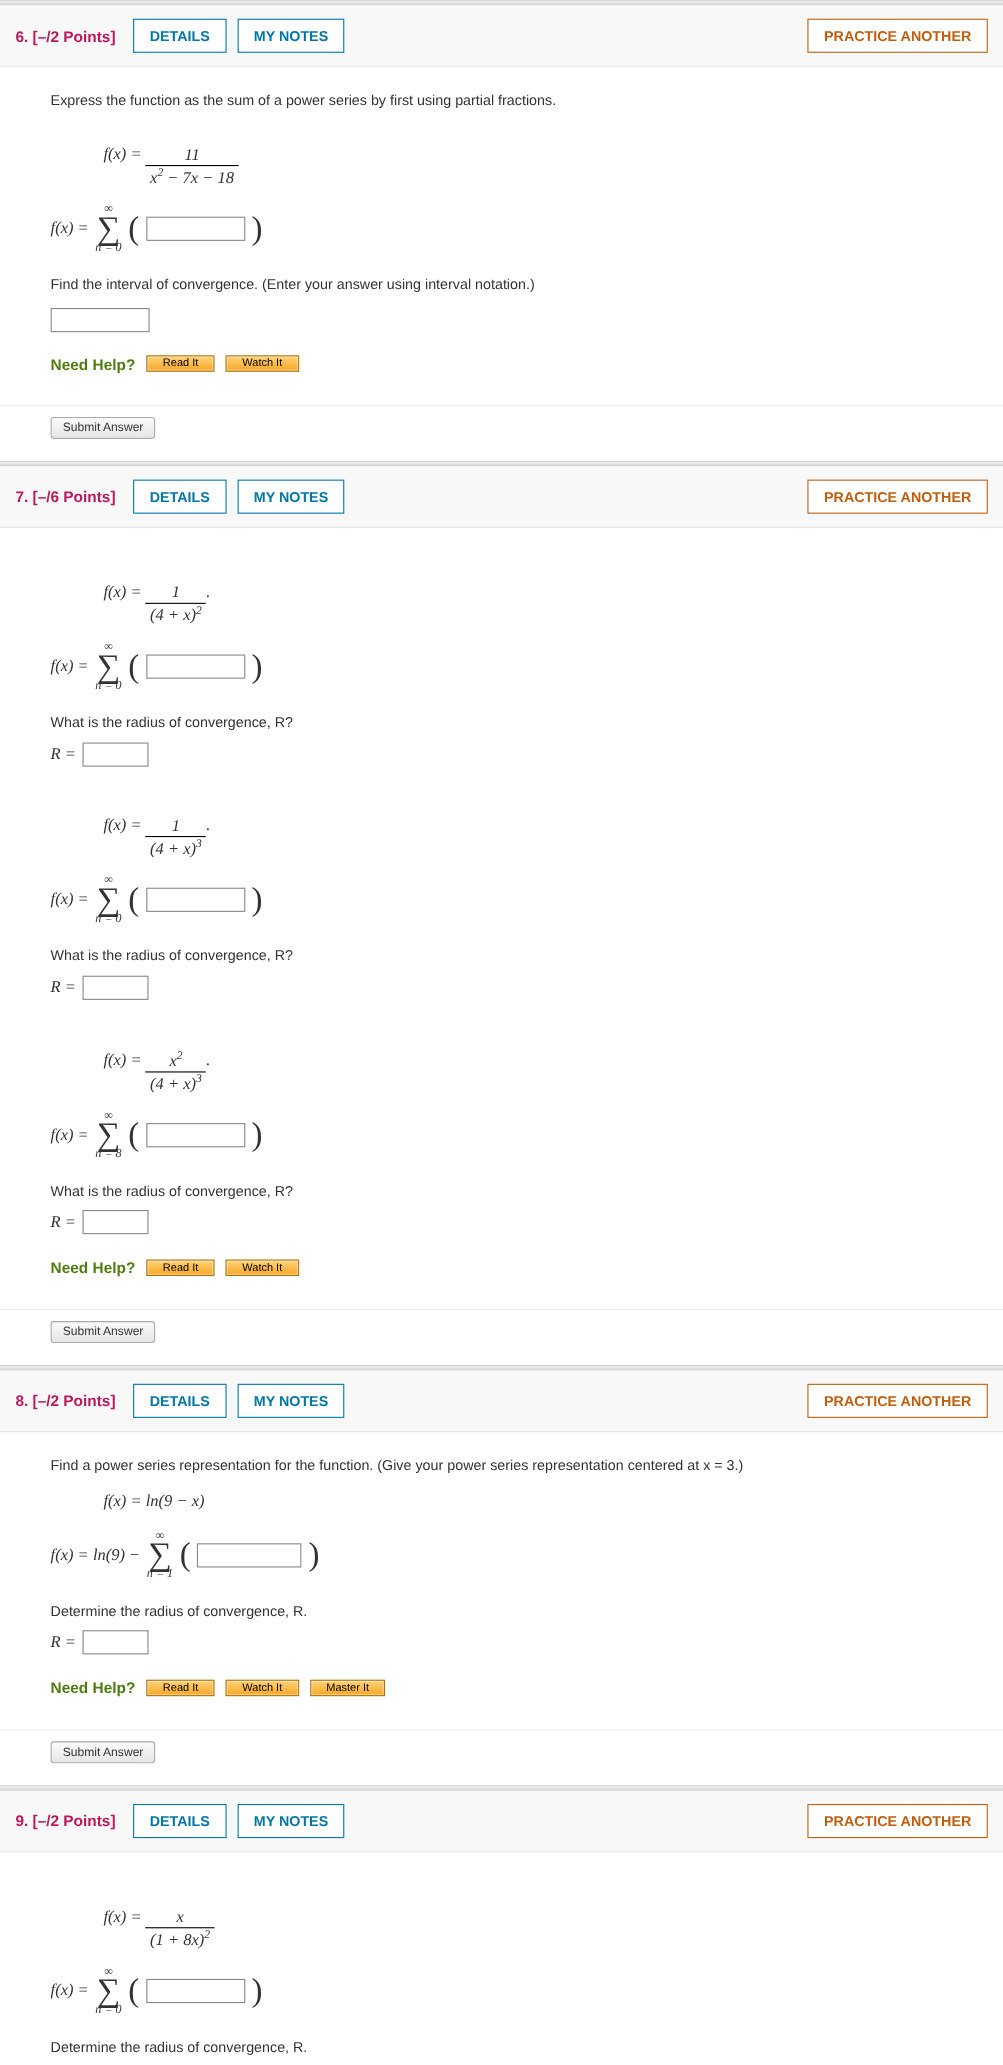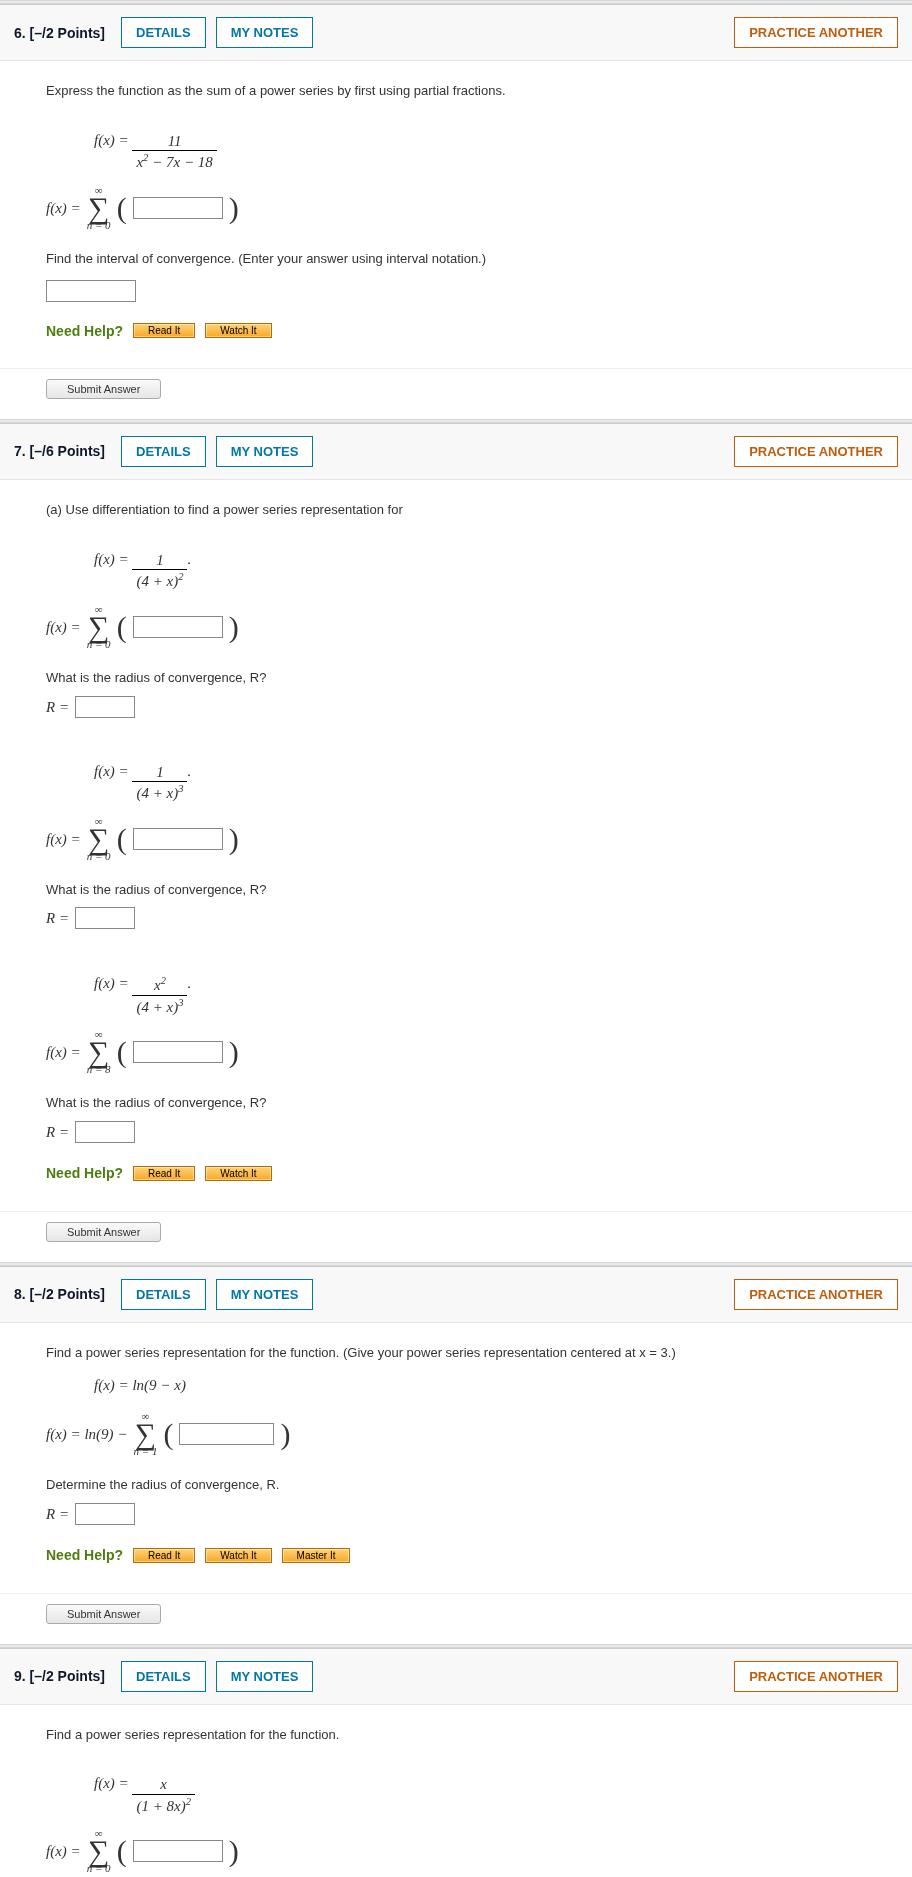--- a/index.html
+++ b/index.html
@@ -1,19 +1,19 @@
 <!DOCTYPE html>
 <html><head>
 <meta charset="utf-8">
 <style>
 * { box-sizing: border-box; margin: 0; padding: 0; }
 body { font-family: Arial, Helvetica, sans-serif; font-size: 13px; background: #fff; color: #333; }
 .question { border-top: 1px solid #ccc; }
 .qheader { display: flex; align-items: center; padding: 12px 14px; background: #f8f8f8; border-bottom: 1px solid #e5e5e5; gap: 10px; }
-.qheader .qnum { font-weight: bold; font-size: 14px; color: #0f172a; margin-right: 6px; }
+.qheader .qnum { font-weight: bold; font-size: 14px; color: #be185d; margin-right: 6px; }
 .btn-outline { display:inline-block; padding:7px 14px; border:1.5px solid #0077a8; background:#fff; color:#0077a8; font-weight:bold; font-size:13px; cursor:pointer; }
 .btn-outline.practice { border-color:#c05e0e; color:#c05e0e; }
 .qheader .spacer { flex:1; }
 .qbody { padding: 20px 46px 26px 46px; color:#333; line-height:1.6; font-size:13px; }
 .prompt { margin-bottom: 6px; }
 .formula { margin: 10px 0 14px 48px; font-style: italic; font-family: 'Times New Roman', serif; font-size: 15px; }
 .frac { display:inline-block; text-align:center; vertical-align:middle;margin-top:21px; }
 .frac .num { display:block; border-bottom:1px solid #000; padding:0 4px 1px 4px; line-height:1.1; }
 .frac .den { display:block; padding:1px 4px 0 4px; line-height:1.1; }
 .sumrow { display:flex; align-items:center; gap:6px; margin:14px 0 18px 0; font-style:italic; font-family:'Times New Roman', serif; font-size:15px; }
@@ -25,21 +25,21 @@
 input.ans { border:1px solid #888; background:#fff; height:22px; padding:2px 4px; font-size:12px; }
 input.ans.w1 { width:90px; }
 input.ans.w2 { width:60px; }
 input.ans.w3 { width:95px; }
 .sub { margin-top:10px; margin-bottom:16px; }
 .requal { font-style:italic; font-family:'Times New Roman', serif; font-size:15px; display:flex; align-items:center; gap:6px;}
 .needhelp { margin-top:18px; display:flex; align-items:center; gap:10px;}
 .needhelp .lbl { color:#4d7c0f; font-weight:bold; font-size:14px;}
 .help-btn { display:inline-block; padding:1px 14px; background:linear-gradient(#ffd27a,#f7a826); border:1px solid #b06f00; font-size:10px; font-weight:normal; color:#000; cursor:pointer; box-shadow:inset 0 0 0 1px rgba(255,255,255,.4); }
 .submit-row { padding:10px 46px 20px 46px; border-top:1px solid #eee; background:#fff;}
-.submit-btn { display:inline-block; padding:3px 20px; background:linear-gradient(#fafafa,#e6e6e6); border:1px solid #aaa; border-radius:3px; font-size:11px; color:#333; cursor:pointer;}
+.submit-btn { display:inline-block; padding:3px 10px; background:linear-gradient(#fafafa,#e6e6e6); border:1px solid #aaa; border-radius:3px; font-size:11px; color:#333; cursor:pointer;}
 .sup { font-size:.7em; vertical-align:super; }
 .gap { height:4px; background:#e9e9e9; border-top:1px solid #d6d6d6; border-bottom:1px solid #d6d6d6;}
 .part { margin-bottom:12px; }
 </style>
 </head>
 <body>
 
 <div class="gap"></div>
 
 <div class="question">
@@ -86,21 +86,20 @@
   <div class="qheader">
     <span class="qnum"><span>7.</span> <span>[–/6 Points]</span></span>
     <button class="btn-outline">DETAILS</button>
     <button class="btn-outline">MY NOTES</button>
     <span class="spacer"></span>
     <button class="btn-outline practice">PRACTICE ANOTHER</button>
   </div>
   <div class="qbody">
 
     <div class="part">
-      <div class="prompt">(a) Use differentiation to find a power series representation for</div>
       <div class="formula">
         <span>f(x) = </span>
         <span class="frac"><span class="num">1</span><span class="den"><span>(4 + x)</span><span class="sup">2</span></span></span>.
       </div>
       <div class="sumrow">
         <span>f(x) = </span>
         <span class="sigma">
             <span class="up">∞</span>
             <span class="mid">∑</span>
             <span class="low">n = 0</span>
@@ -217,21 +216,20 @@
 
 <div class="question">
   <div class="qheader">
     <span class="qnum"><span>9.</span> <span>[–/2 Points]</span></span>
     <button class="btn-outline">DETAILS</button>
     <button class="btn-outline">MY NOTES</button>
     <span class="spacer"></span>
     <button class="btn-outline practice">PRACTICE ANOTHER</button>
   </div>
   <div class="qbody">
-    <div class="prompt">Find a power series representation for the function.</div>
     <div class="formula">
       <span>f(x) = </span>
       <span class="frac"><span class="num">x</span><span class="den"><span>(1 + 8x)</span><span class="sup">2</span></span></span>
     </div>
     <div class="sumrow">
       <span>f(x) = </span>
       <span class="sigma">
           <span class="up">∞</span>
           <span class="mid">∑</span>
           <span class="low">n = 0</span>

